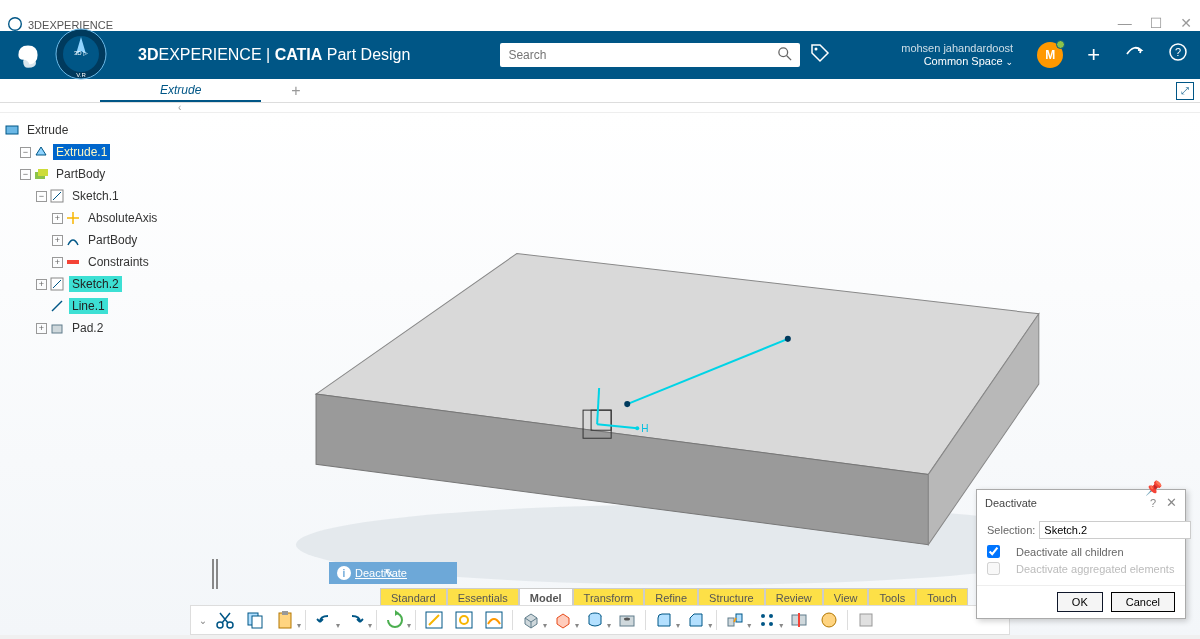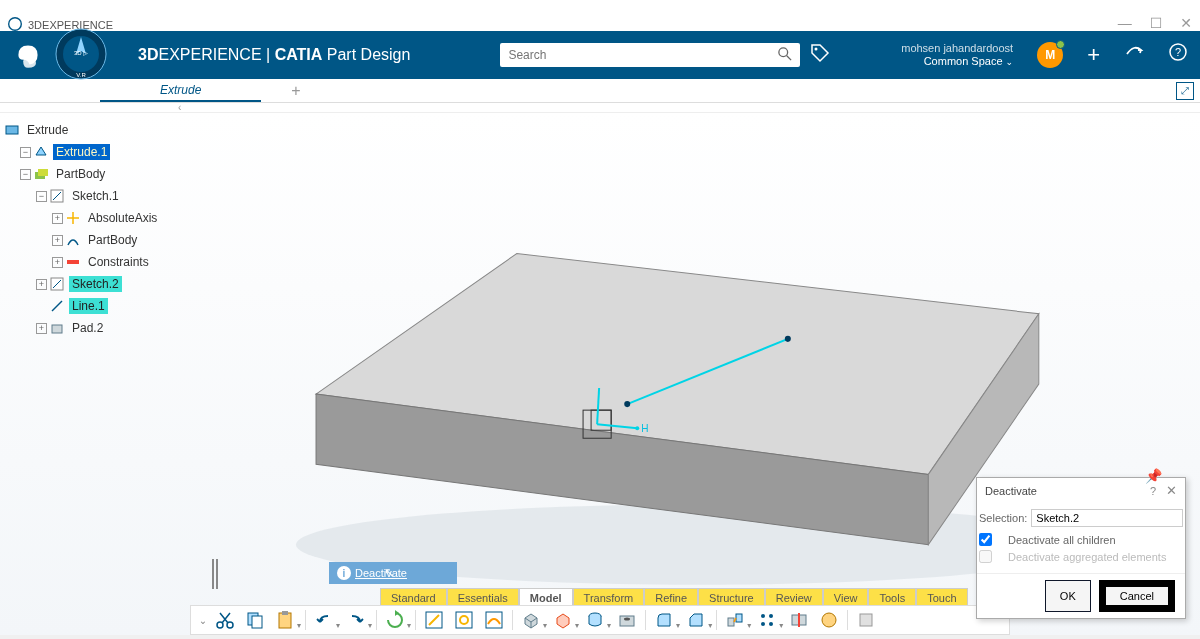--- a/index.html
+++ b/index.html
@@ -67,27 +67,27 @@
 
 .vbar { position: absolute; left: 212px; bottom: 50px; width: 2px; height: 30px; }
 .vbar::before, .vbar::after { content: ''; position: absolute; width: 2px; height: 30px; background: #888; }
 .vbar::after { left: 4px; }
 
 
 .dialog { position: absolute; right: 14px; bottom: 20px; width: 210px; background: #fff; border: 1px solid #aaa; box-shadow: 2px 2px 6px rgba(0,0,0,0.2); font-size: 11px; }
 .dialog .dlg-title { display: flex; align-items: center; padding: 5px 8px; color: #444; }
 .dialog .dlg-title .q { margin-left: auto; margin-right: 10px; color: #888; }
 .dialog .dlg-title .x { color: #888; font-size: 13px; }
-.dialog .dlg-body { padding: 6px 2px; color: #666; }
+.dialog .dlg-body { padding: 6px 10px; color: #666; }
 .dialog .dlg-row { display: flex; align-items: center; margin-bottom: 6px; gap: 4px; }
 .dialog .dlg-row input[type=text] { flex: 1; border: 1px solid #ccc; padding: 2px 4px; font-size: 11px; }
 .dialog .dlg-chk { display: flex; align-items: center; gap: 16px; margin-bottom: 4px; }
 .dialog .dlg-chk.disabled { color: #bbb; }
 .dialog .dlg-foot { padding: 6px 10px; display: flex; justify-content: flex-end; gap: 8px; border-top: 1px solid #eee; }
-.dialog .dlg-foot button { padding: 3px 14px; font-size: 11px; border: 7px solid #000000; background: #f5f5f5; cursor: pointer; }
+.dialog .dlg-foot button { padding: 3px 14px; font-size: 11px; border: 1px solid #000000; background: #f5f5f5; cursor: pointer; }
 .dialog .dlg-foot button.primary { border: 1px solid #0f172a; }
 .dialog .pin { position: absolute; top: -10px; right: 22px; color: #999; font-size: 14px; }
 </style>
 </head>
 <body>
 
 <div class="titlebar">
   <div class="app-icon">
     <svg viewBox="0 0 10 10">
         <circle cx="5" cy="5" r="4" fill="#fff"></circle>

